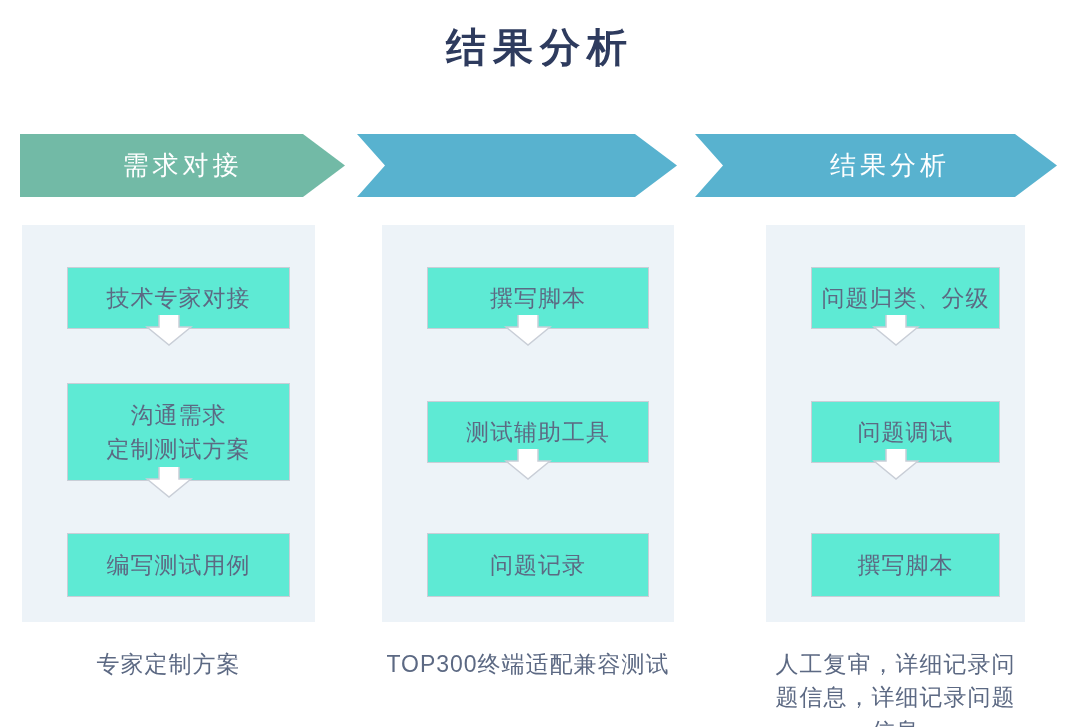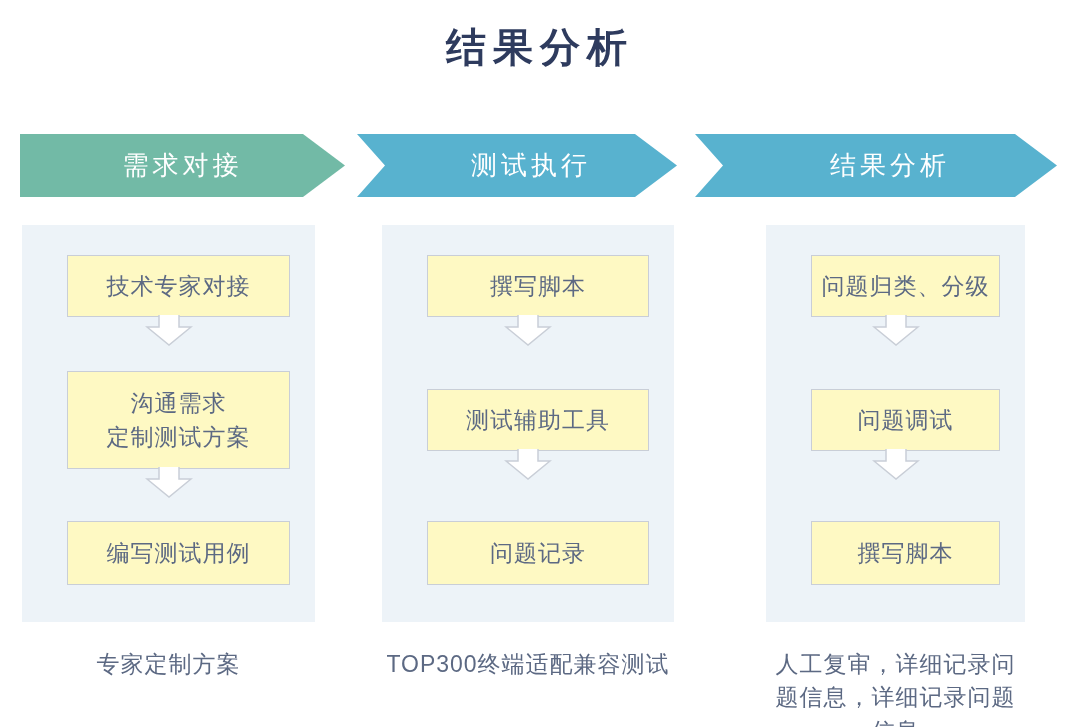--- a/index.html
+++ b/index.html
@@ -23,24 +23,24 @@
   .l2 { left:385px; width:292px; }
   .l3 { left:723px; width:334px; }
   
   .col  { position:absolute; top:225px; }
   .col1 { left:22px;  width:293px; }
   .col2 { left:382px; width:292px; }
   .col3 { left:734px; width:291px;padding-left:32px; }
   .panel { position:relative; height:397px; background:#edf3f8; }
   .step {
     position:absolute; left:45px; right:25px; z-index:1;
-    background:#fef9c3; border:1px solid #c9ced7;
+    background:#5eead4; border:1px solid #c9ced7;
     display:flex; align-items:center; justify-content:center;
     text-align:center; font-size:23px; color:#5c6983; letter-spacing:1px;
-    line-height:1.5; white-space:pre-line;
+    line-height:1.5; white-space:pre-line;margin-top:12px;
   }
   .b1 { top:30px;  height:62px; }
   .b2 { top:164px; height:62px; }
   .col1 .b2 { top:146px; height:98px; }
   .b3 { top:296px; height:64px; }
   .down-arrow { position:absolute; left:50%; margin-left:-24px; z-index:2; display:block; }
   .a1 { top:90px; }
   .a2 { top:224px; }
   .col1 .a2 { top:242px; }
   .caption {
@@ -55,21 +55,20 @@
 
   <div class="title">结果分析</div>
 
   <div class="banner">
     <svg class="banner-svg" viewBox="0 0 1080 63" preserveAspectRatio="none" aria-hidden="true">
       <polygon points="20,0 303,0 345,31.5 303,63 20,63" fill="#72baa6"></polygon>
       <polygon points="357,0 635,0 677,31.5 635,63 357,63 385,31.5" fill="#58b2cf"></polygon>
       <polygon points="695,0 1015,0 1057,31.5 1015,63 695,63 723,31.5" fill="#58b2cf"></polygon>
     </svg>
     <div class="banner-label l1">需求对接</div>
-    <div class="banner-label l2">测试执行</div>
     <div class="banner-label l3">结果分析</div>
   </div>
 
   <div class="col col1">
     <div class="panel">
       <div class="step b1">技术专家对接</div>
       <svg class="down-arrow a1" width="48" height="32" viewBox="0 0 48 32">
         <path d="M14 0 L14 12 L2 12 L24 30 L46 12 L34 12 L34 0" fill="#ffffff" stroke="#c9ced7" stroke-width="1.5"></path>
       </svg>
       <div class="step b2">沟通需求

